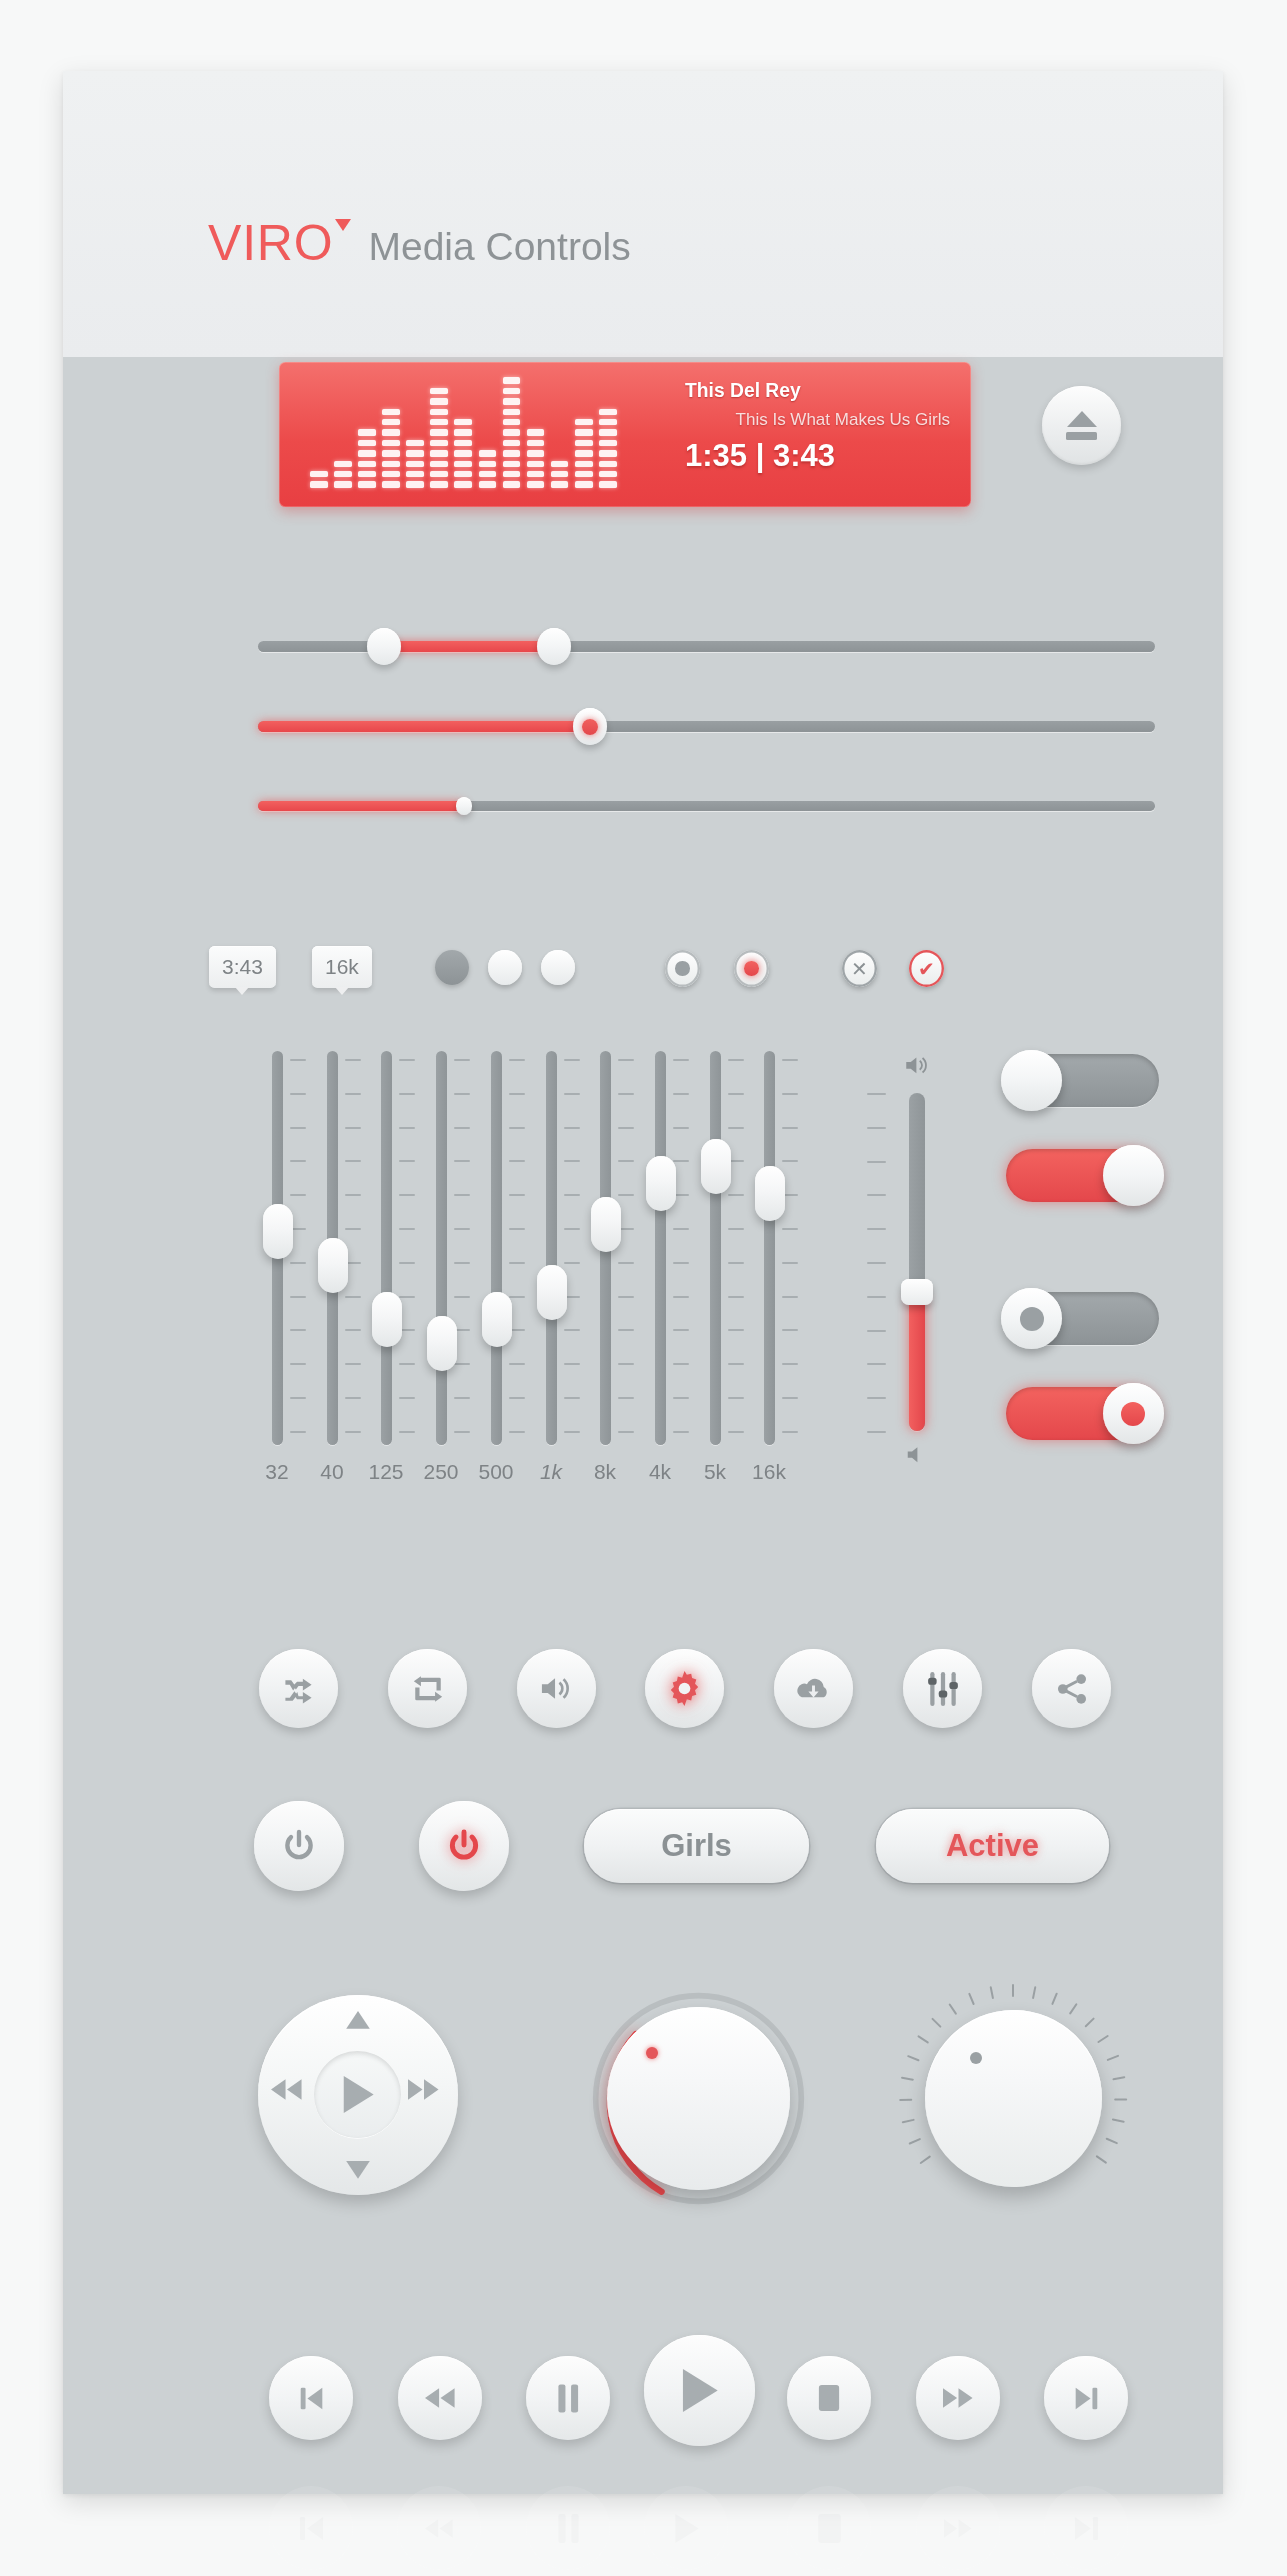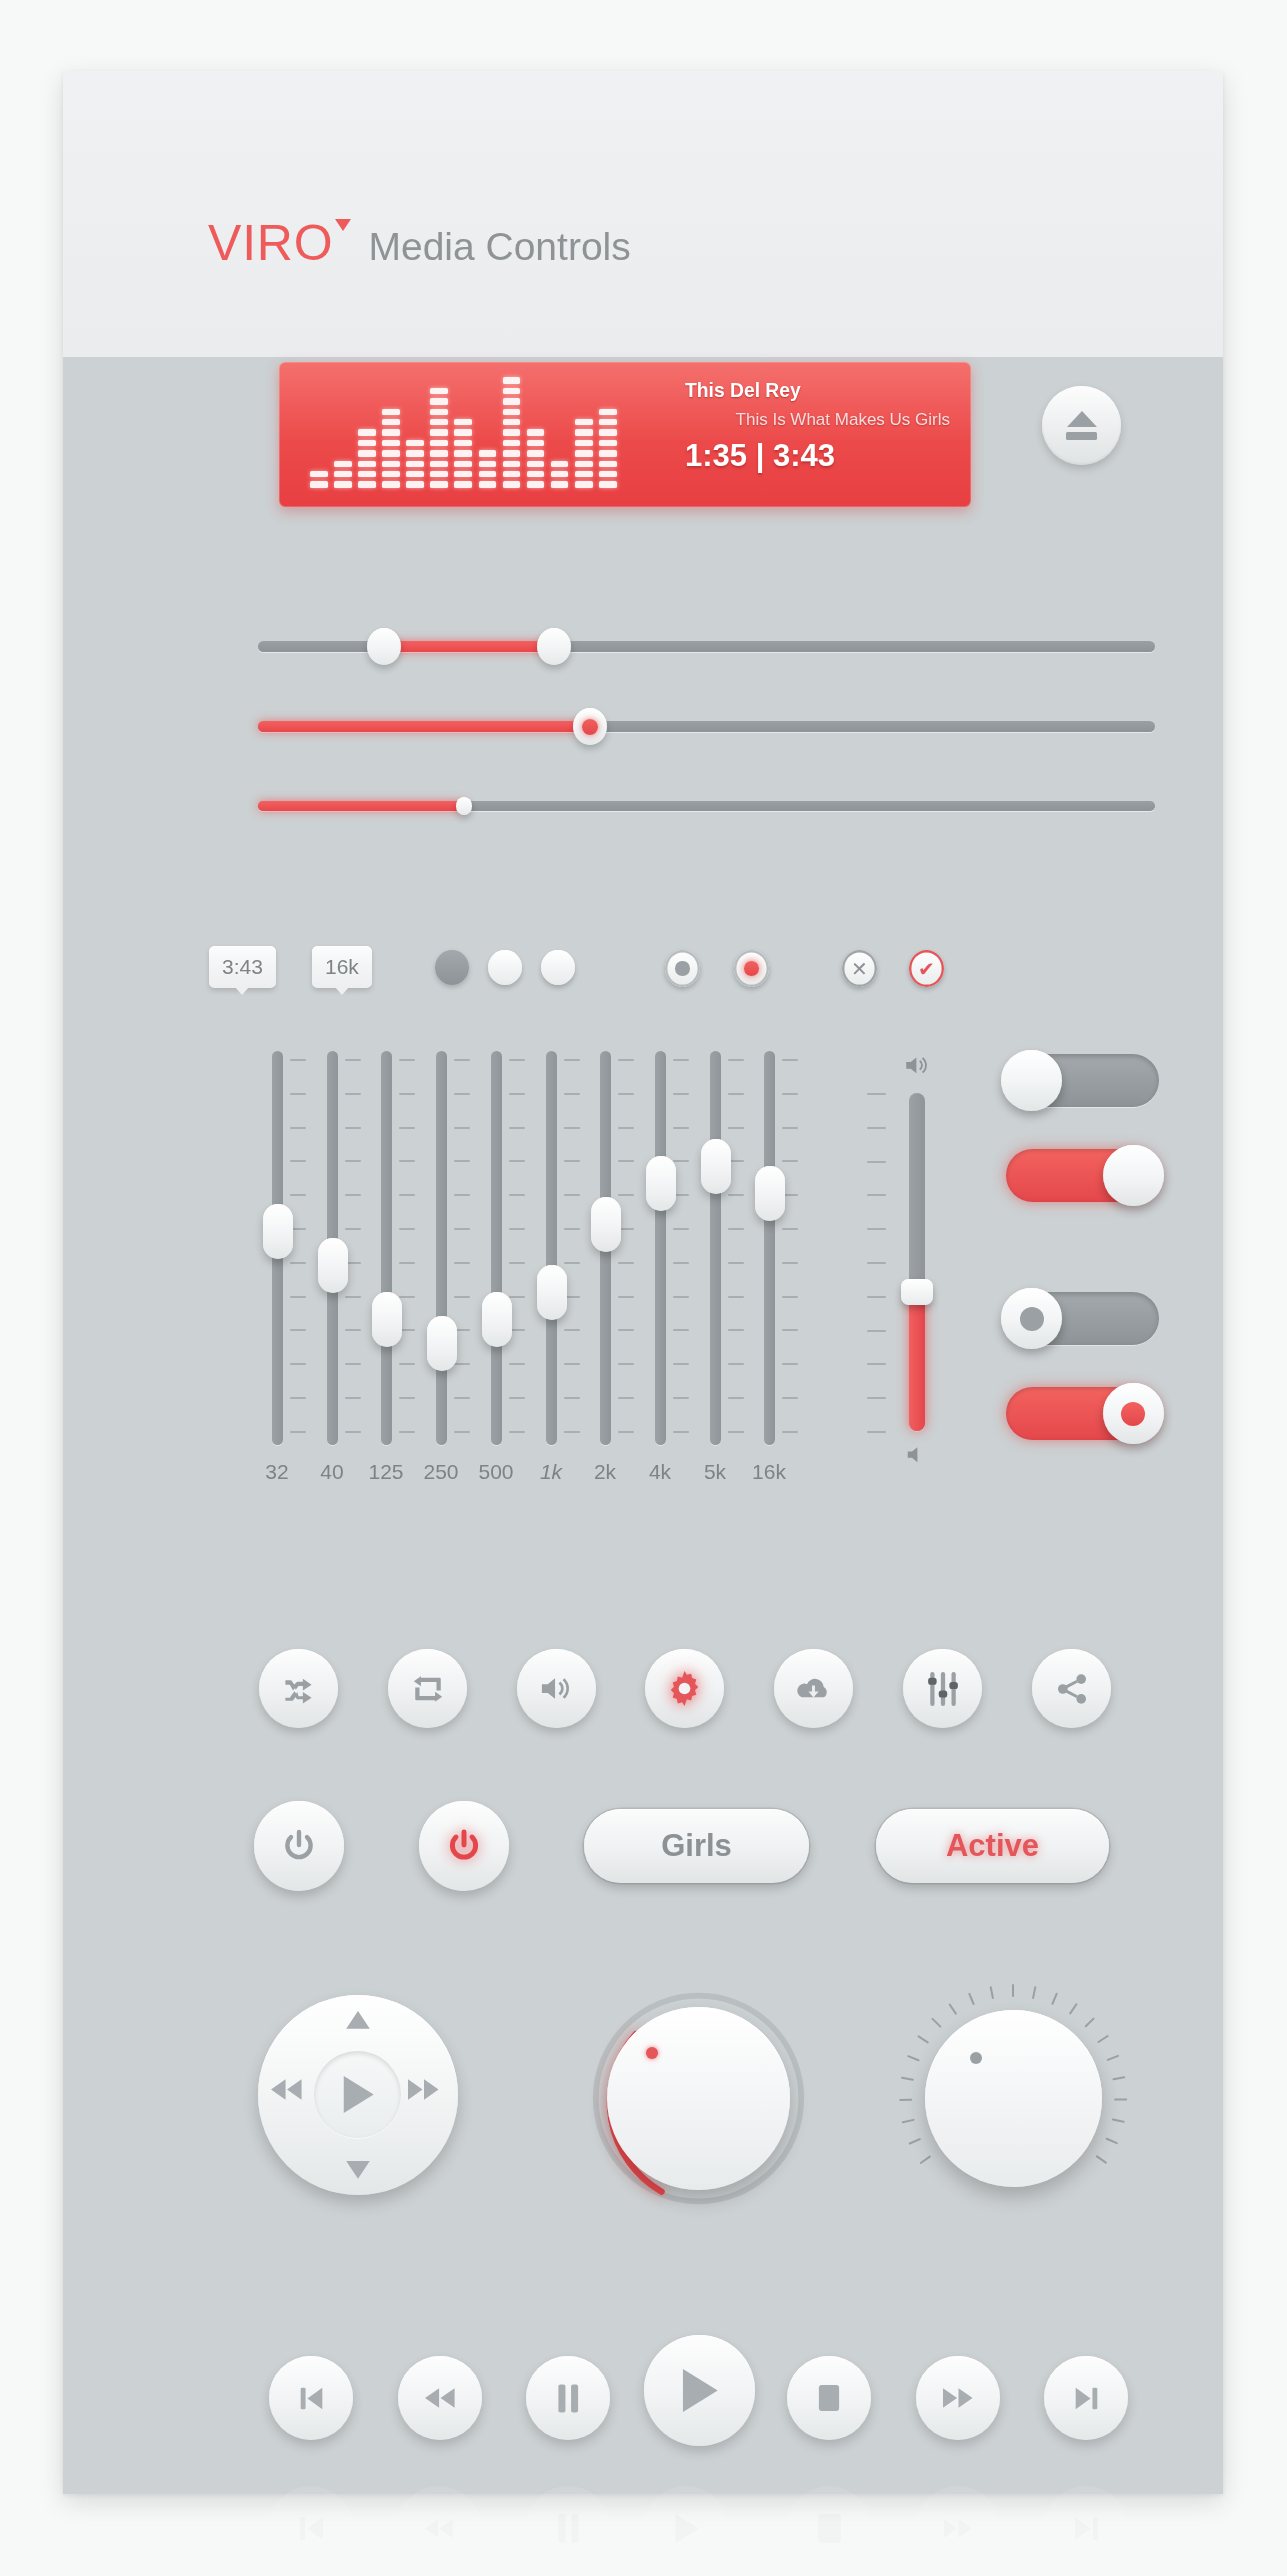--- a/index.html
+++ b/index.html
@@ -473,21 +473,21 @@
           <div class="eqtick" style="top: 109px;"></div>
           <div class="eqtick" style="top: 143px;"></div>
           <div class="eqtick" style="top: 177px;"></div>
           <div class="eqtick" style="top: 211px;"></div>
           <div class="eqtick" style="top: 245px;"></div>
           <div class="eqtick" style="top: 278px;"></div>
           <div class="eqtick" style="top: 312px;"></div>
           <div class="eqtick" style="top: 346px;"></div>
           <div class="eqtick" style="top: 380px;"></div>
           <div class="eqknob" style="top: 146px;"></div>
-          <div class="eqlabel">2k</div>
+          <div class="eqlabel">8k</div>
         </div>
         <div class="eqcol" style="left: 383px;">
           <div class="eqrail"></div>
           <div class="eqtick" style="top: 8px;"></div>
           <div class="eqtick" style="top: 42px;"></div>
           <div class="eqtick" style="top: 76px;"></div>
           <div class="eqtick" style="top: 109px;"></div>
           <div class="eqtick" style="top: 143px;"></div>
           <div class="eqtick" style="top: 177px;"></div>
           <div class="eqtick" style="top: 211px;"></div>

